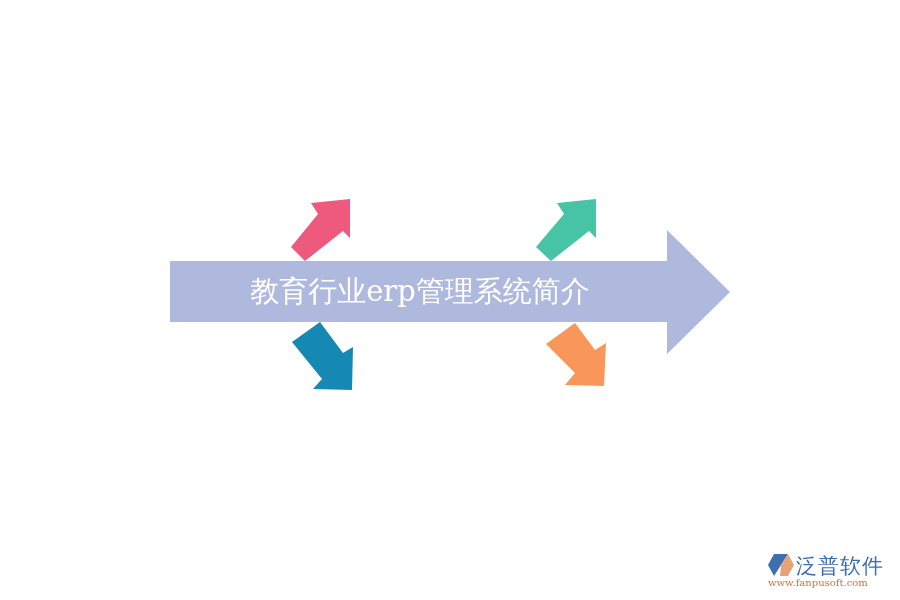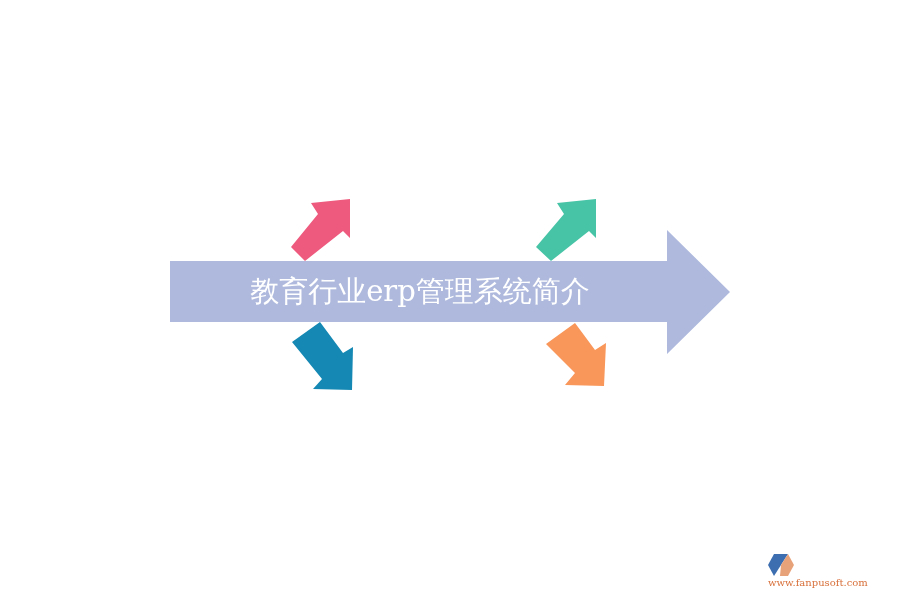--- a/index.html
+++ b/index.html
@@ -38,14 +38,15 @@
   <polygon points="566,323 586,350 597,343 595,386 556,385 566,373 537,344" transform="translate(9,0)" fill="#f99659"></polygon>
 </svg>
 
 <div class="title">教育行业erp管理系统简介</div>
 
 <div class="logo">
   <svg class="logo-icon" width="26" height="22" viewBox="0 0 26 22">
     <polygon points="6,0 20,0 13,11 6,22 0,11" fill="#3d6fb0"></polygon>
     <polygon points="13,11 20,0 26,11 20,22 12,22" fill="#e8a27a"></polygon>
   </svg>
+  <div class="logo-name">泛普软件</div>
   <div class="logo-url">www.fanpusoft.com</div>
 </div>
 
 </body></html>

